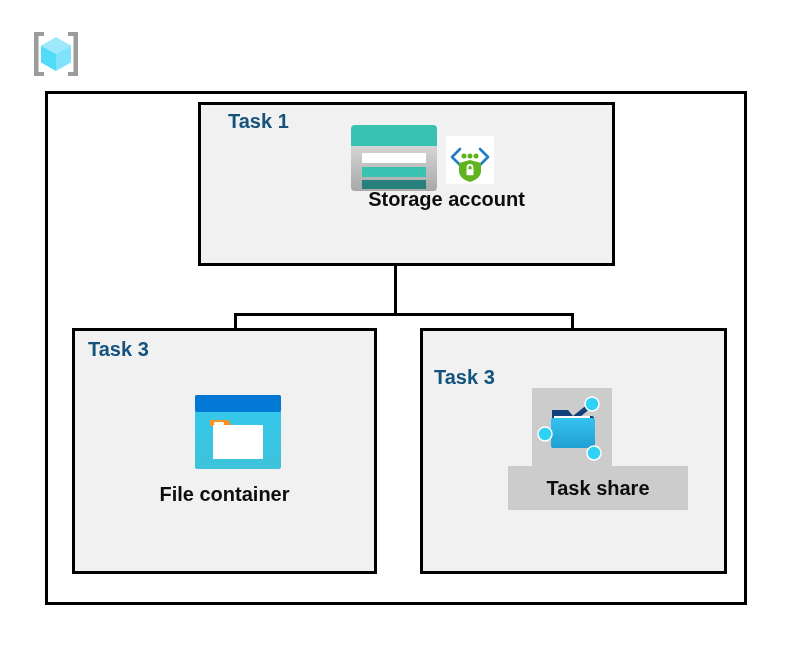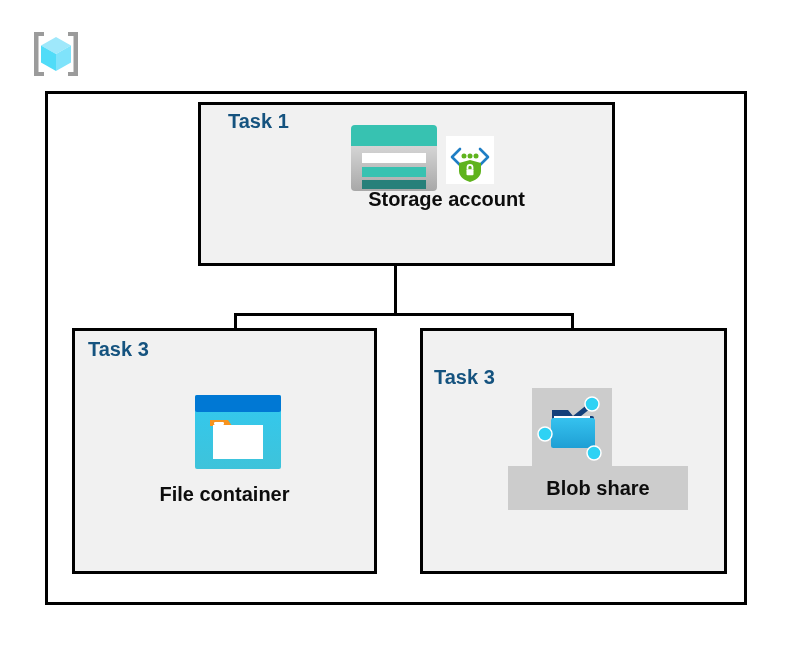--- a/index.html
+++ b/index.html
@@ -232,13 +232,13 @@
 
     <rect x="17" y="28" width="44" height="30" rx="2.5" fill="url(#fsFolder)"></rect>
 
     <circle cx="58" cy="14" r="7" fill="#2ed2f4" stroke="#ffffff" stroke-width="1.5"></circle>
     <circle cx="11" cy="44" r="7" fill="#2ed2f4" stroke="#ffffff" stroke-width="1.5"></circle>
     <circle cx="60" cy="63" r="7" fill="#2ed2f4" stroke="#ffffff" stroke-width="1.5"></circle>
   </svg>
 </div>
 
 <div id="fileshare-caption-bg"></div>
-<div id="fileshare-caption" class="node-caption">Blob share</div>
+<div id="fileshare-caption" class="node-caption">Task share</div>
 
 </body></html>

